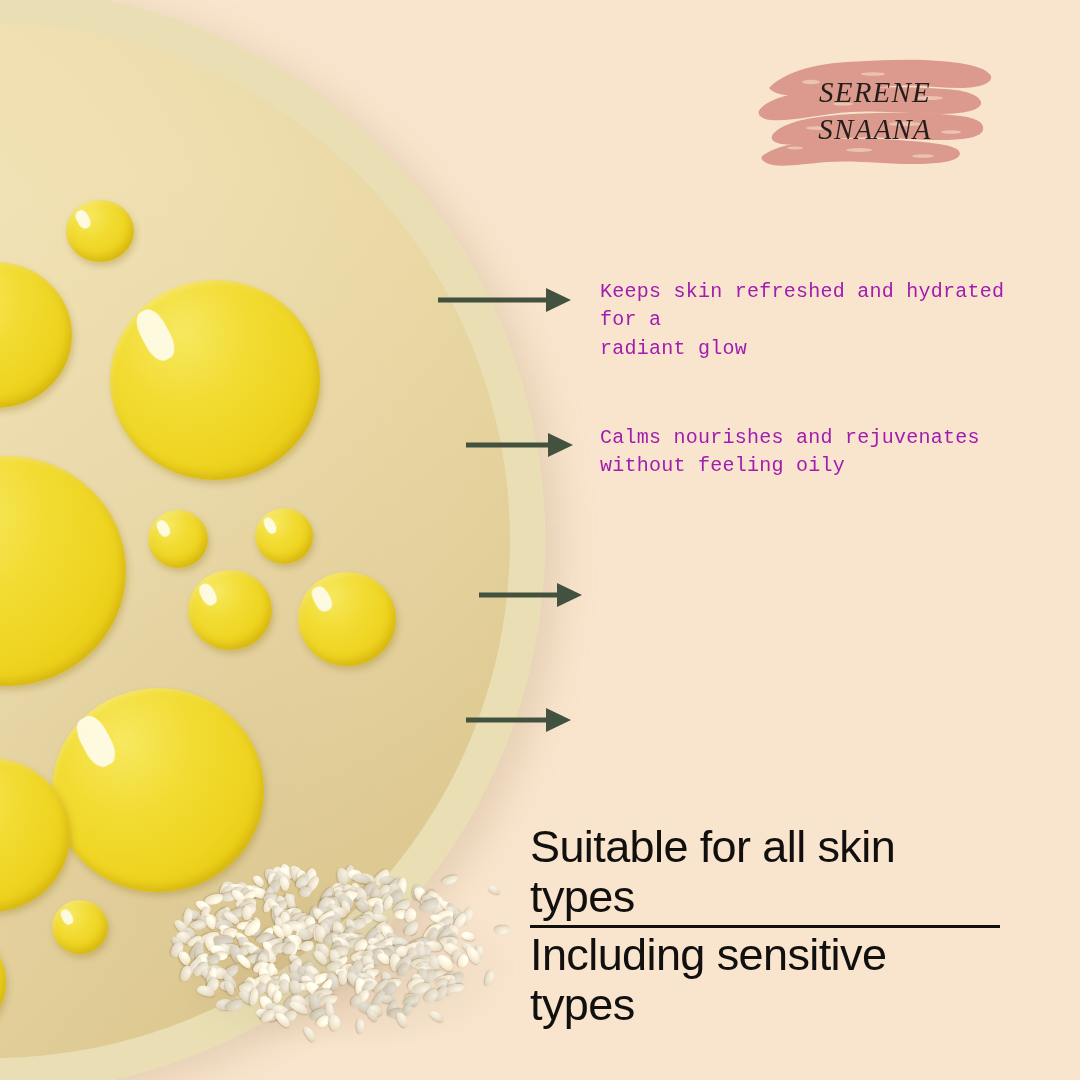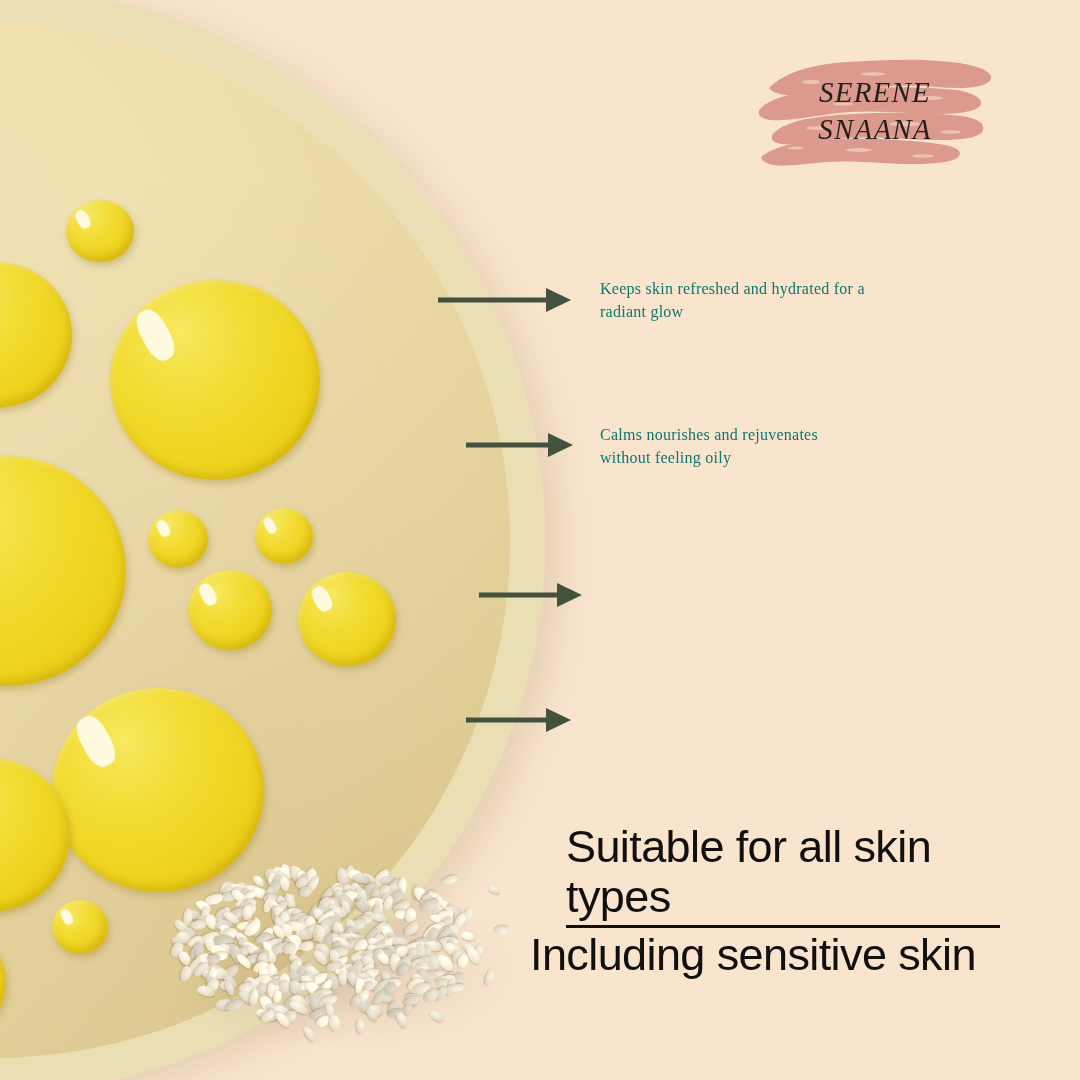--- a/index.html
+++ b/index.html
@@ -132,41 +132,41 @@
     letter-spacing:1.2px;
     line-height:1.28;
     color:#241E1B;
     white-space:pre-line;
   }
   .arrow-svg { position:absolute; }
   .benefit-text {
     position:absolute;
     left:600px;
     width:420px;
-    font-family:Liberation Serif, serif;
-    font-size:16px;
+    font-family:Liberation Mono, monospace;
+    font-size:20px;
     line-height:1.42;
-    color:#0f766e;
+    color:#a21caf;
     letter-spacing:0.25px;
     white-space:pre-line;
   }
 
   
   .headline {
     position:absolute;
     left:530px; top:822px;
     width:470px;
     font-family:"Liberation Sans", sans-serif;
     font-size:45px;
     font-weight:400;
     line-height:1.12;
     color:#12100F;
     letter-spacing:-0.6px;
   }
-  .headline .l1 { display:block; border-bottom:3px solid #12100F; padding-bottom:2px;margin-left:36px; }
+  .headline .l1 { display:block; border-bottom:3px solid #12100F; padding-bottom:2px; }
   .headline .l2 { display:block; padding-top:2px; }
 </style>
 </head>
 <body>
 
 <div class="canvas">
 
   <div class="plate-wrap">
     <div class="plate-ring"></div>
     <div class="plate-face"></div>
@@ -721,16 +721,16 @@
   <svg class="arrow-svg" style="left:479px; top:575px;" width="104" height="40" viewBox="0 0 104 40">
     <path d="M0,17.5 H78 V8 L103,20 L78,32 V22.5 H0 Z" fill="#43513F"></path>
   </svg>
 
   <svg class="arrow-svg" style="left:466px; top:700px;" width="106" height="40" viewBox="0 0 106 40">
     <path d="M0,17.5 H80 V8 L105,20 L80,32 V22.5 H0 Z" fill="#43513F"></path>
   </svg>
 
   <div class="headline">
     <span class="l1">Suitable for all skin types</span>
-    <span class="l2">Including sensitive skin</span>
+    <span class="l2">Including sensitive types</span>
   </div>
 
 </div>
 
 </body></html>

